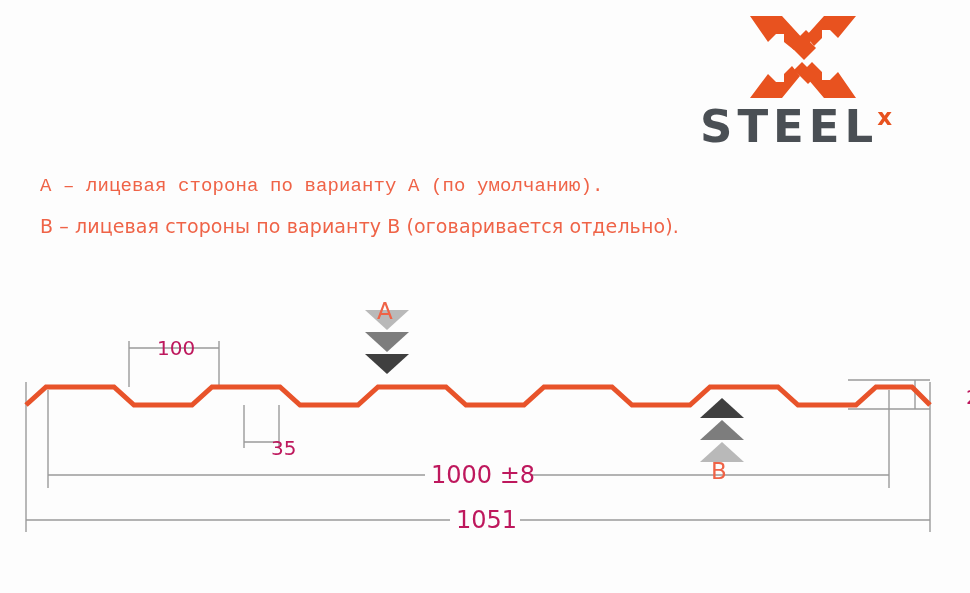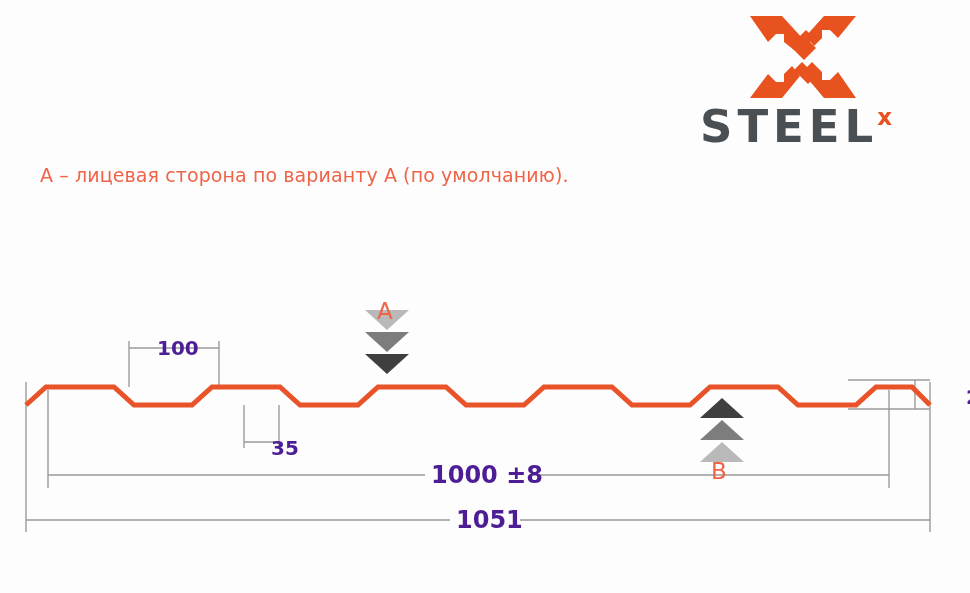--- a/index.html
+++ b/index.html
@@ -70,21 +70,21 @@
   .note {
     position: absolute;
     left: 40px;
     color: #ef6347;
     font-family: "DejaVu Sans", sans-serif;
     font-size: 19px;
     font-weight: 400;
     white-space: nowrap;
     letter-spacing: 0.1px;
   }
-  .note-a { top: 164px; }
+  .note-a { top: 175px; font-family: Liberation Mono, monospace; }
   .note-b { top: 215px; }
 
   
   .drawing {
     position: absolute;
     left: 0;
     top: 270px;
     width: 970px;
     height: 290px;
   }
@@ -98,22 +98,22 @@
     color: #ef6347;
     font-weight: 400;
   }
   .marker-a-letter { left: 377px; top: 298px; }
   .marker-b-letter { left: 711px; top: 458px; }
 
   
   .dim-text {
     position: absolute;
     font-family: "DejaVu Sans", sans-serif;
-    font-weight: 700;
-    color: #4c1d95;
+    font-weight: 400;
+    color: #be185d;
     white-space: nowrap;
   }
   .dim-100 { left: 157px; top: 336px; font-size: 20px; }
   .dim-35  { left: 251px; top: 436px; font-size: 20px; margin-left: 20px; }
   .dim-21  { left: 922px; top: 385px; font-size: 20px; margin-left: 44px; }
   .dim-1000{ left: 431px; top: 461px; font-size: 24px; }
   .dim-1051{ left: 456px; top: 506px; font-size: 24px; }
 </style>
 </head>
 <body>
@@ -141,20 +141,21 @@
       </svg>
     </div>
 
     <div class="wordmark">
       <span class="wordmark-steel">STEEL</span>
       <span class="wordmark-x">x</span>
     </div>
   </div>
 
   <div class="note note-a">A – лицевая сторона по варианту А (по умолчанию).</div>
+  <div class="note note-b">В – лицевая стороны по варианту В (оговаривается отдельно).</div>
 
   <div class="drawing">
     <svg width="970" height="290" viewBox="0 0 970 290" xmlns="http://www.w3.org/2000/svg">
 
       <g stroke="#9a9a9a" stroke-width="1.4" fill="none">
 
         <line x1="129" y1="71" x2="129" y2="117"></line>
         <line x1="219" y1="71" x2="219" y2="117"></line>
 
         <line x1="129" y1="78" x2="219" y2="78"></line>

